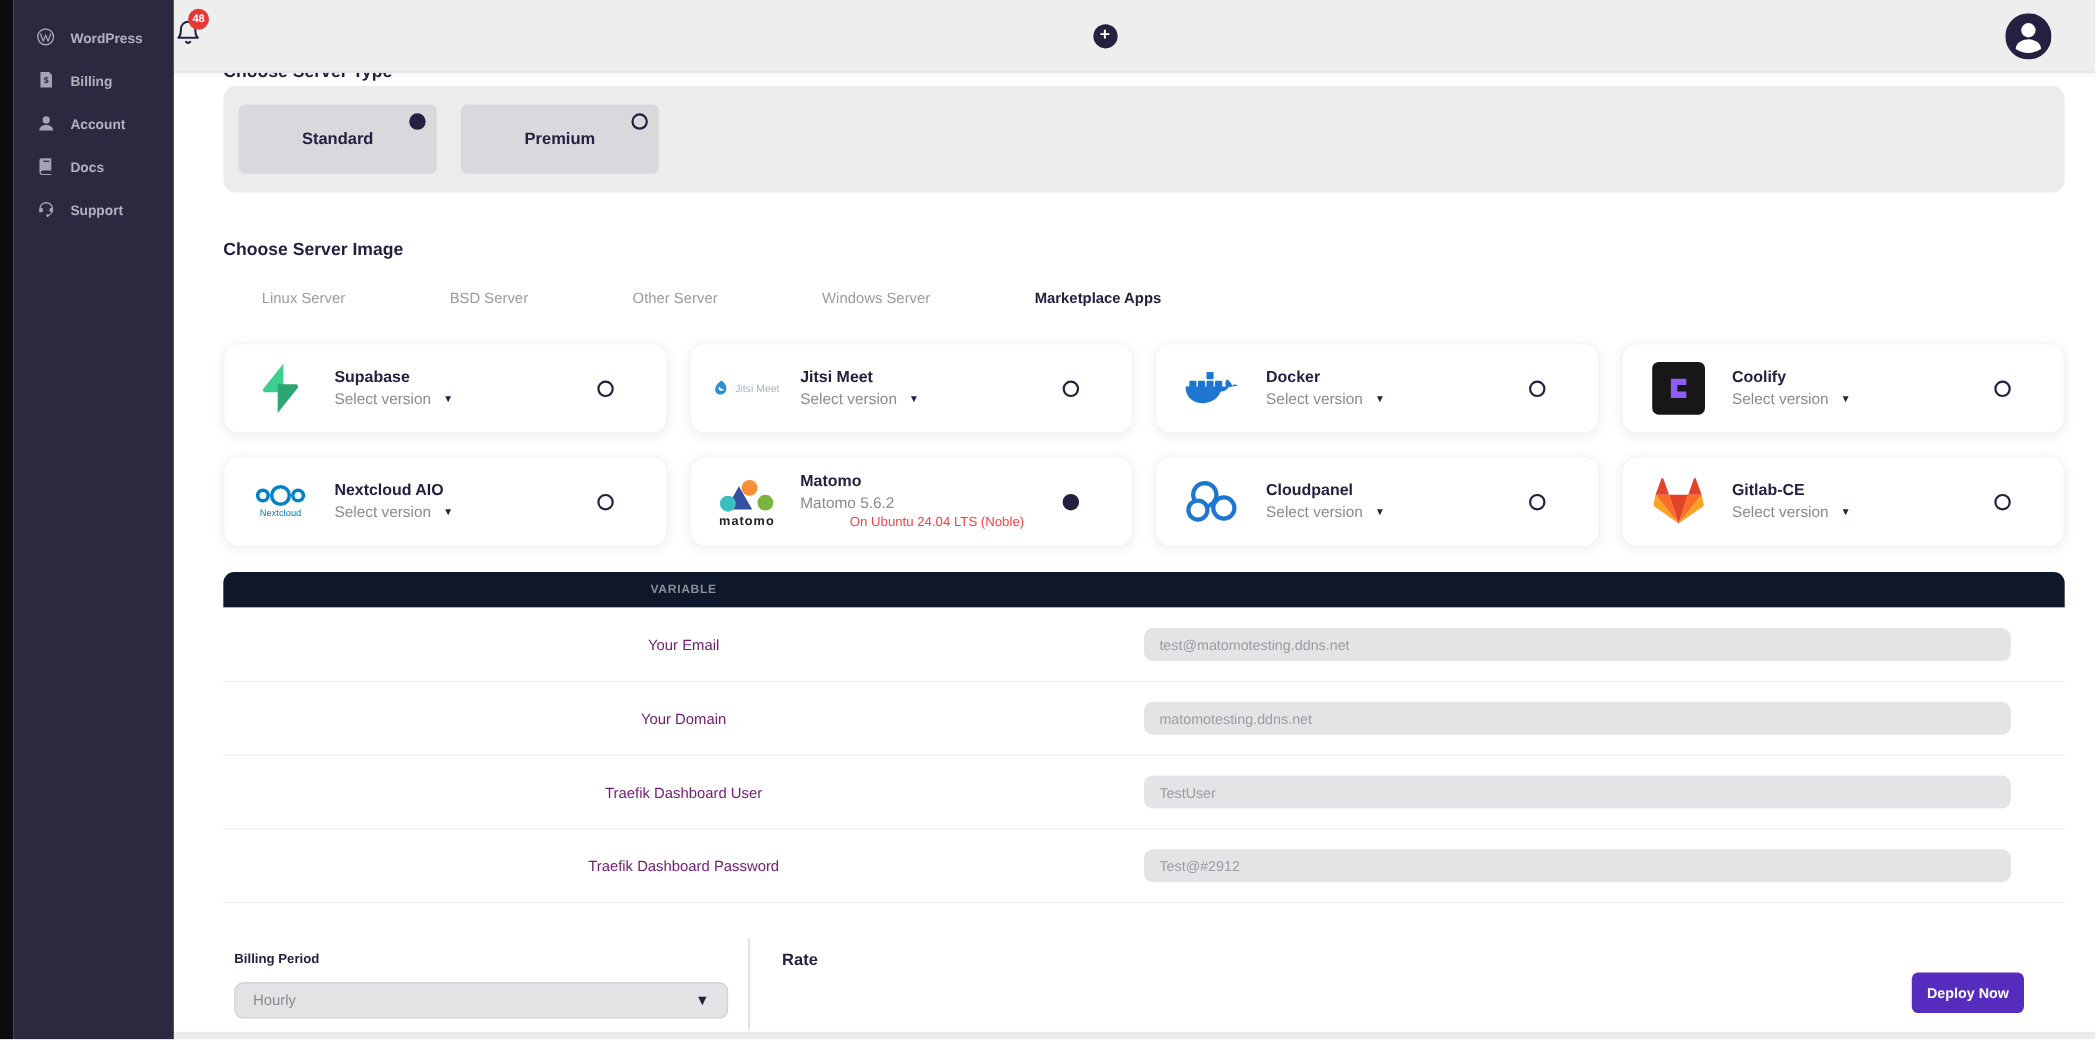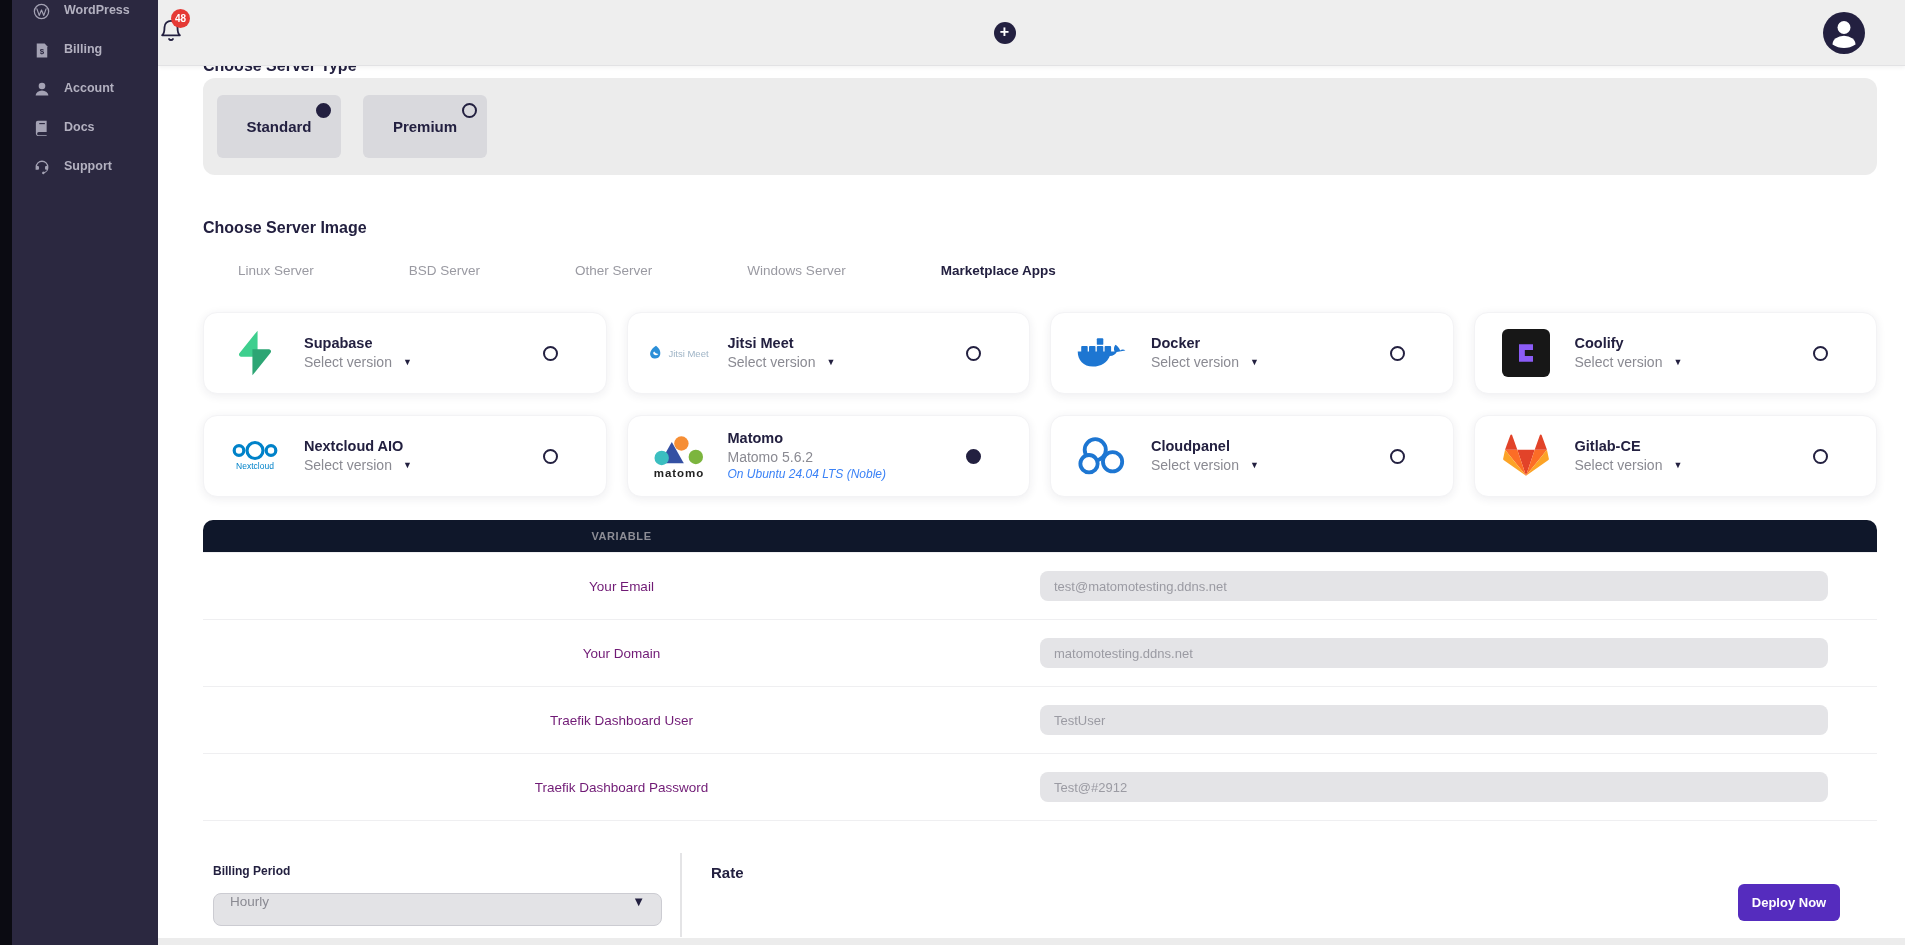--- a/index.html
+++ b/index.html
@@ -3,21 +3,21 @@
 <meta charset="utf-8">
 <style>
   * { margin:0; padding:0; box-sizing:border-box; }
   body { font-family:"Liberation Sans","DejaVu Sans",sans-serif; background:#fff; }
   .screen { position:relative; width:1905px; height:945px; background:#fff; overflow:hidden; }
 
   
   .edge-strip { position:absolute; left:0; top:0; width:12px; height:100%; background:#0b0b12; z-index:6; }
   .sidebar { position:absolute; left:12px; top:0; width:146px; height:100%; background:#2b2840; z-index:5; }
   #sidebar-items { padding-top:3px; }
-  .sb-item { display:flex; align-items:flex-start; gap:13px; height:39px; padding-left:20px; color:#b3b1c0;
+  .sb-item { display:flex; align-items:flex-end; gap:13px; height:39px; padding-left:20px; color:#b3b1c0;
              font-size:12.5px; font-weight:600; cursor:pointer; }
   .sb-icon { width:19px; display:flex; justify-content:center; align-items:center; color:#a4a2b4; }
 
   
   .topbar { position:absolute; left:158px; top:0; width:1747px; height:66px; background:#eeeeee;
             border-bottom:1px solid #e2e2e4; box-shadow:0 2px 4px rgba(0,0,0,.05); z-index:4;
             display:flex; align-items:center; justify-content:space-between; padding-right:40px; }
   .bell-wrap { position:relative; margin-right:28px; cursor:pointer; }
   .badge { position:absolute; top:-9px; left:13px; min-width:19px; height:19px; padding:0 3px; background:#e53935;
            color:#fff; font-size:10px; font-weight:700; border-radius:50%;
@@ -27,60 +27,60 @@
               cursor:pointer; line-height:1; padding-bottom:2px; }
   .avatar { width:42px; height:42px; cursor:pointer; }
 
   
   .content { position:absolute; left:158px; top:66px; width:1747px; height:879px; background:#fff; overflow:hidden; }
   .h-type { position:absolute; left:45px; top:-9px; font-size:16px; font-weight:700; color:#232040; }
   .h-image { position:absolute; left:45px; top:153px; font-size:16px; font-weight:700; color:#232040; }
 
   .type-box { position:absolute; left:45px; top:12px; width:1674px; height:97px; background:#ececec; border-radius:12px; }
   #type-options { display:flex; gap:22px; padding:17px 0 0 14px; }
-  .type-card { position:relative; width:124px; height:63px; background:#d9d9dd; border-radius:6px;
+  .type-card { position:relative; width:180px; height:63px; background:#d9d9dd; border-radius:6px;
                display:flex; align-items:center; justify-content:center; font-weight:600; font-size:15px;
                color:#232040; cursor:pointer; }
   .type-card .radio { position:absolute; top:8px; right:10px; background:transparent; }
 
   .tabs { position:absolute; left:80px; top:197px; display:flex; gap:95px; }
   .tab { font-size:13.5px; color:#9a9aa2; cursor:pointer; white-space:nowrap; }
   .tab.active { color:#232040; font-weight:700; }
 
   .apps { position:absolute; left:45px; top:246px; width:1674px; display:grid;
           grid-template-columns:repeat(4,1fr); gap:21px 20px; grid-auto-rows:82px; }
   .app { position:relative; display:flex; align-items:center; padding-left:22px; background:#fff;
          border:1px solid #f3f3f5; border-radius:14px; box-shadow:0 2px 10px rgba(35,32,64,.08); cursor:pointer; }
   .app-logo { width:58px; flex-shrink:0; display:flex; flex-direction:column; align-items:center; justify-content:center; }
   .app-text { margin-left:20px; line-height:1.3; }
   .app-name { font-size:14.5px; font-weight:700; color:#232040; }
   .app-sub { font-size:14px; color:#8a8a92; display:flex; align-items:center; gap:11px; }
   .caret { font-size:9px; color:#232040; }
-  .app-os { font-size:12px; color:#3b82f6; font-style:italic; margin-top:1px; }
+  .app-os { font-size:12px; color:#ef4444; margin-top:1px;margin-left:45px; }
   .radio { width:15px; height:15px; border:2.3px solid #232040; border-radius:50%; background:#fff; flex-shrink:0; }
   .radio.selected { background:#232040; }
   .app .radio { margin-left:auto; margin-right:48px; }
 
   .jitsi-wrap { display:flex; align-items:center; gap:4px; }
   .jitsi-wrap .jlabel { font-size:9.5px; color:#9fb4c6; white-space:nowrap; }
   .coolify-box { width:48px; height:48px; background:#171717; border-radius:6px; display:flex; align-items:center; justify-content:center; }
 
   .var-table { position:absolute; left:45px; top:454px; width:1674px; background:#fff; }
   .var-head { height:33px; background:#0f172a; border-radius:10px 10px 0 0; border-bottom:1px solid #efeff1; position:relative; }
   .var-head span { position:absolute; left:0; width:837px; text-align:center; line-height:33px; font-size:11px;
                    font-weight:700; letter-spacing:.6px; color:#8e8e96; }
   .var-row { height:67px; display:flex; align-items:center; border-bottom:1px solid #efeff1; }
   .var-label { width:837px; text-align:center; font-size:13.5px; color:#701a75; font-weight:500; }
   .var-input { width:788px; height:30px; background:#e4e4e7; border:none; border-radius:8px;
                padding:0 14px; font-size:13px; color:#9b9ba3; font-family:inherit; outline:none; }
 
   .bp-label { position:absolute; left:55px; top:798px; font-size:12px; font-weight:700; color:#232040; }
   .rate-label { position:absolute; left:553px; top:798px; font-size:15px; font-weight:700; color:#232040; }
   .bp-select { position:absolute; left:55px; top:827px; width:449px; height:33px; background:#e3e3e6;
-               border:1px solid #ccccd2; border-radius:8px; display:flex; align-items:flex-start; padding:0 16px;
+               border:1px solid #ccccd2; border-radius:8px; display:flex; align-items:center; padding:0 16px;
                font-size:13.5px; color:#8a8a92; cursor:pointer; }
   .sel-caret { margin-left:auto; color:#232040; font-size:13px; }
   .v-divider { position:absolute; left:522px; top:787px; width:2px; height:84px; background:#e4e4e6; }
   .deploy { position:absolute; left:1580px; top:818px; width:102px; height:37px; background:#552cbe; color:#fff;
             border:none; border-radius:6px; font-weight:700; font-size:13px; font-family:inherit; cursor:pointer; }
   .bottom-band { position:absolute; left:0; top:872px; width:100%; height:7px; background:#ececec; }
 </style>
 </head>
 <body>
 

